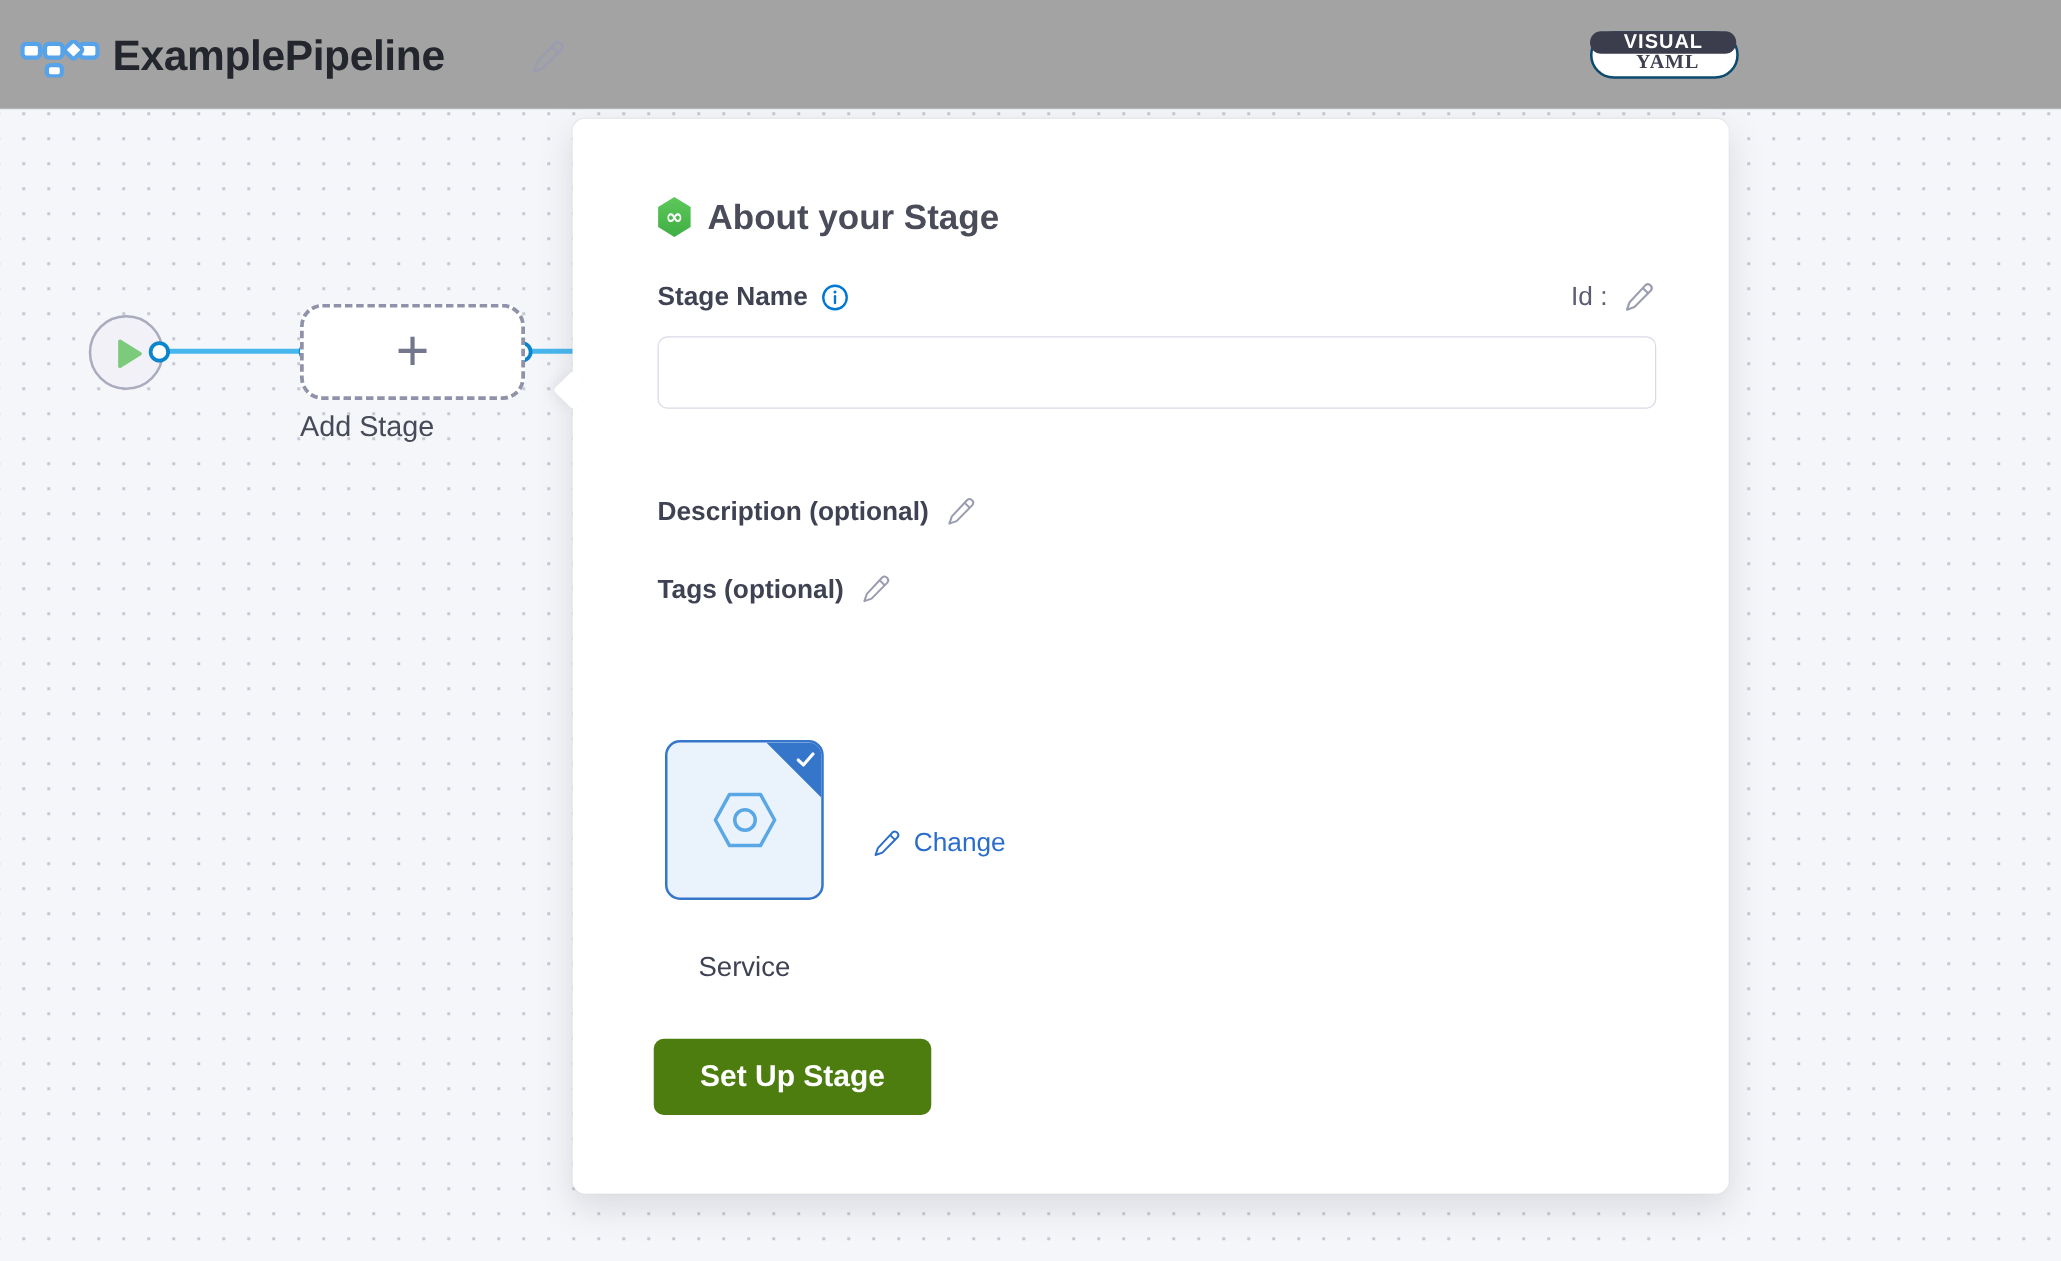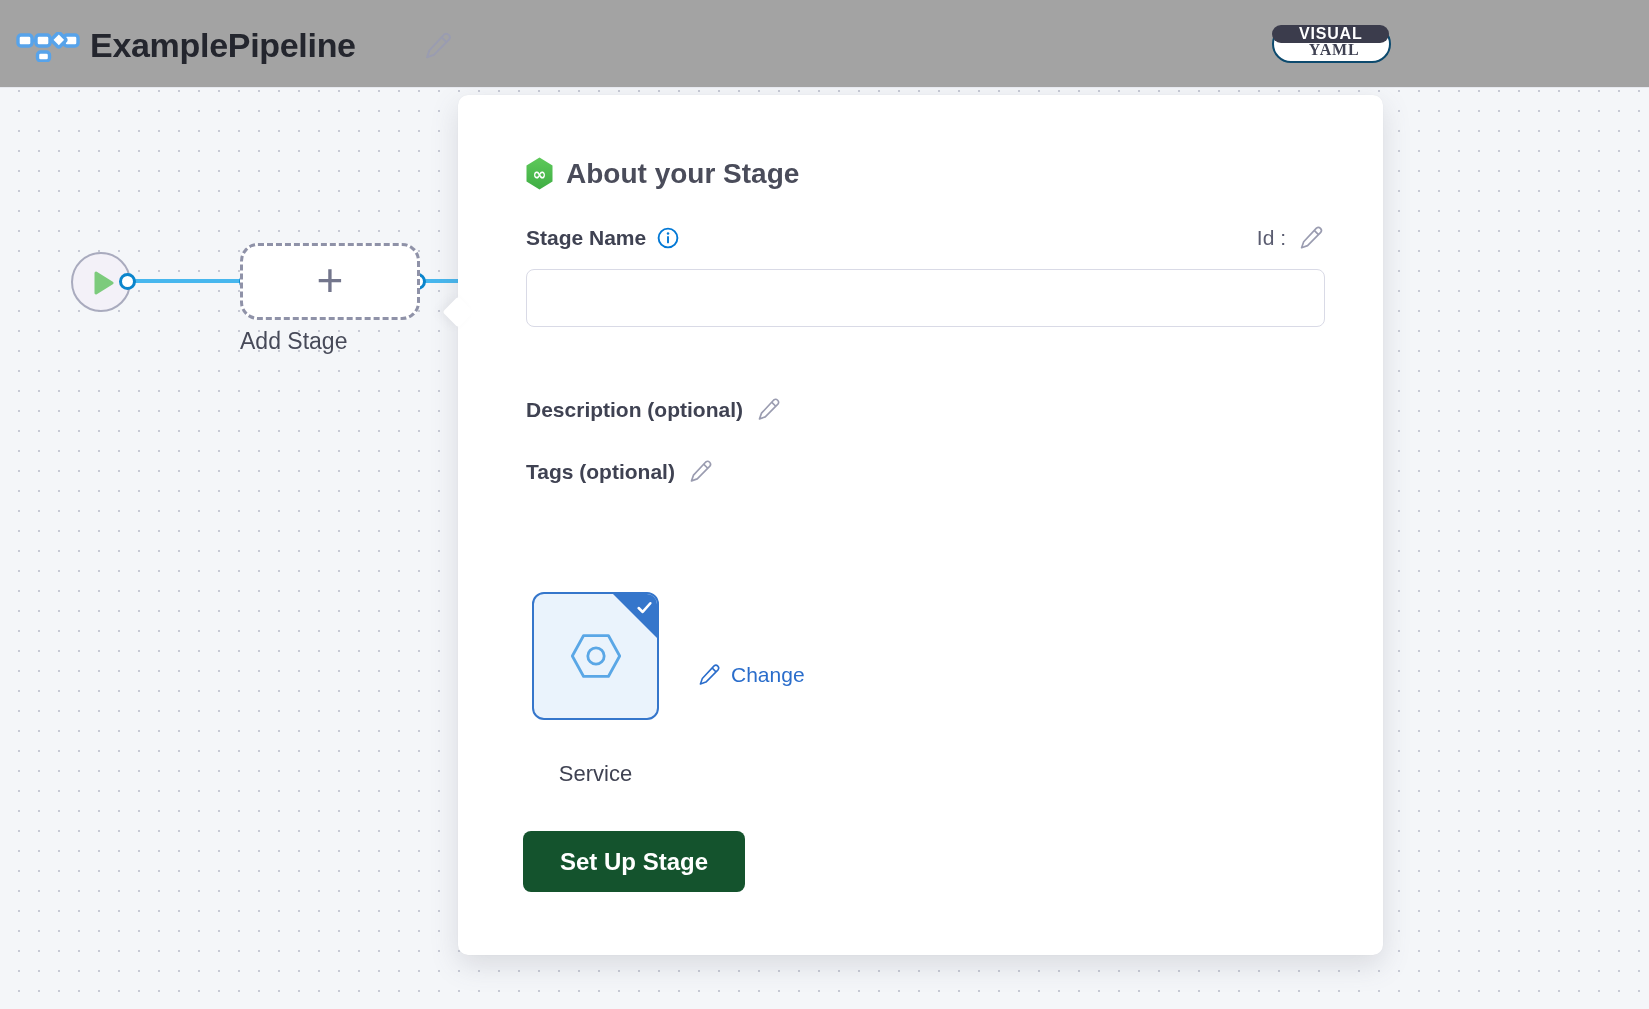--- a/index.html
+++ b/index.html
@@ -82,21 +82,21 @@
     border-top:44px solid #3576cb; border-left:44px solid transparent; }
   .corner-check { position:absolute; top:5px; right:4px; }
   .deploy-card-label { position:absolute; left:74px; top:644px; width:127px;
     text-align:center; font-size:22px; color:#3f4252;margin-top:22px; }
 
   .change-link { position:absolute; left:240px; top:547px; display:flex;
     align-items:center; gap:9px; cursor:pointer;margin-top:21px; }
   .change-link .txt { font-size:21px; font-weight:500; color:#2a6dcb; }
 
   .submit-btn { position:absolute; left:65px; top:736px; width:222px; height:61px;
-    background:#14532d; border:none; border-radius:8px; color:#fff; font-size:24px;
+    background:#4d7c0f; border:none; border-radius:8px; color:#fff; font-size:24px;
     font-weight:700; cursor:pointer; display:flex; align-items:center; justify-content:center;
     font-family:"Liberation Sans","DejaVu Sans",sans-serif; }
 
   .pencil-gray  { stroke:#9a9cb0; }
   .pencil-blue  { stroke:#2a6dcb; }
 </style>
 </head>
 <body>
 
 <div class="header">

